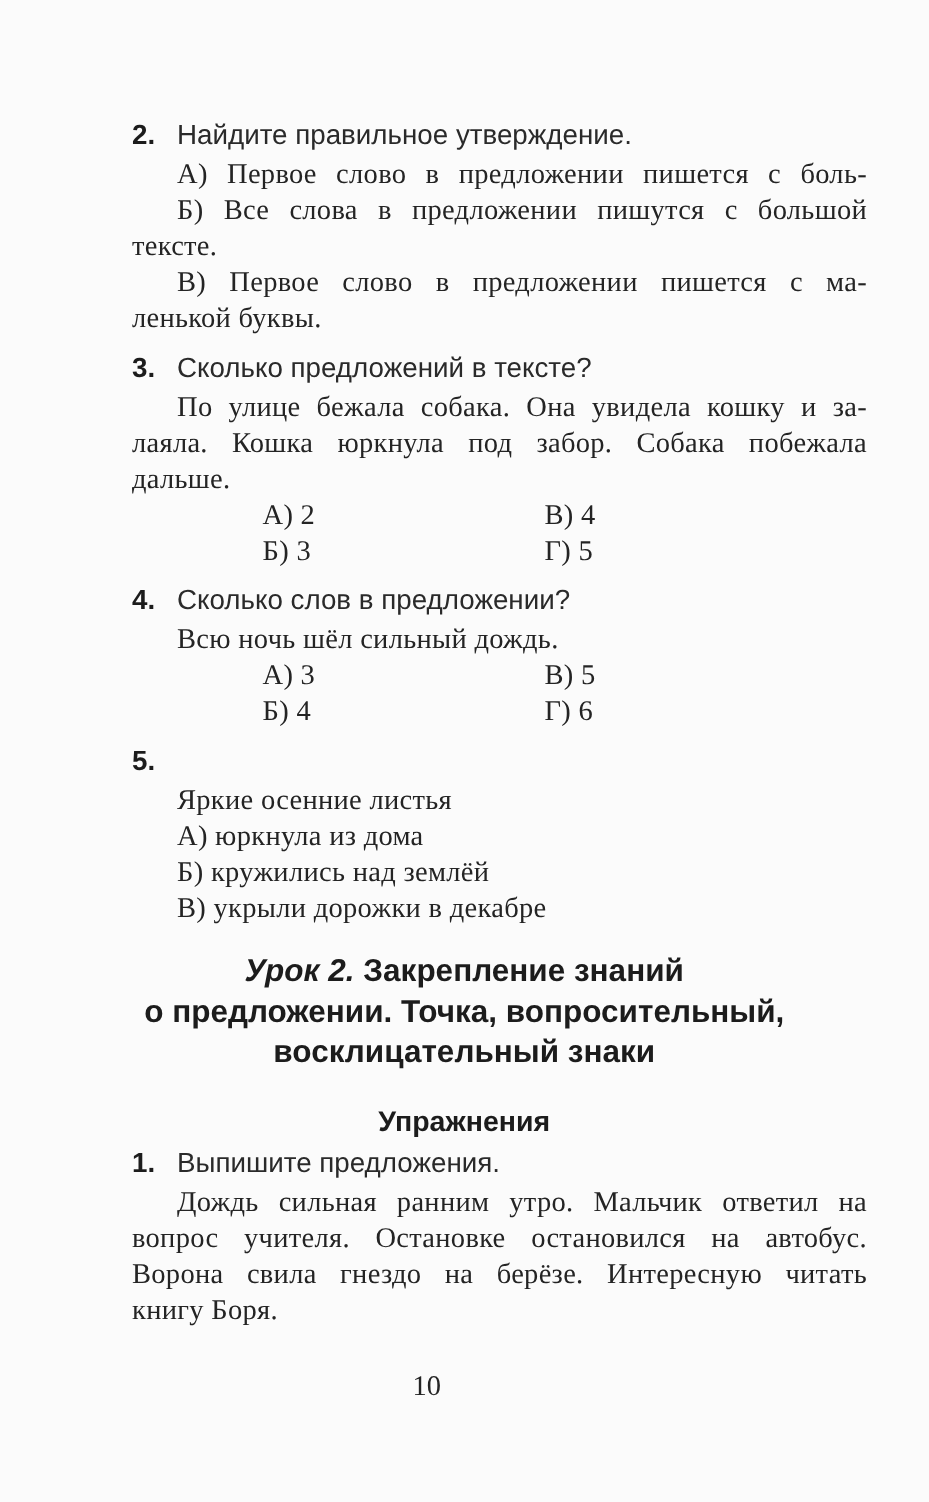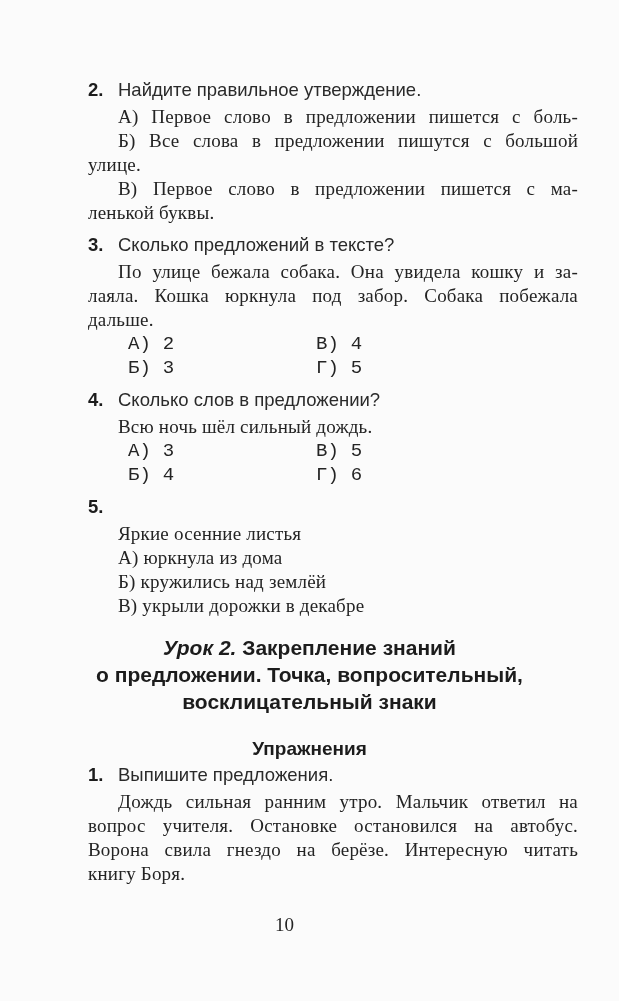--- a/index.html
+++ b/index.html
@@ -39,23 +39,22 @@
   .line {
     line-height: 24px;
     letter-spacing: 0.2px;
   }
   .first { padding-left: 30px; }
   .jf {
     text-align: justify;
     text-align-last: justify;
   }
   .choices {
-    margin-left: 40px;
+    margin-left: 87px;
     display: flex;
-    font-family: Liberation Mono, monospace;
   }
   .choices .col1 { width: 188px; flex: 0 0 188px; }
   .choices div { line-height: 24px; letter-spacing: 0.2px; }
   .centered-block {
     width: 537px;
     margin-left: -47px;
     text-align: center;
   }
   .lesson-heading {
     margin-top: 16px;
@@ -91,21 +90,21 @@
 
 <div class="page">
 
   <div class="exercise">
     <div class="ex-header">
       <span class="ex-num">2.</span>
       <span>Найдите правильное утверждение.</span>
     </div>
     <div class="line first jf">А) Первое слово в предложении пишется с боль-</div>
     <div class="line first jf">Б) Все слова в предложении пишутся с большой</div>
-    <div class="line">улице.</div>
+    <div class="line">тексте.</div>
     <div class="line first jf">В) Первое слово в предложении пишется с ма-</div>
     <div class="line">ленькой буквы.</div>
   </div>
 
   <div class="exercise">
     <div class="ex-header">
       <span class="ex-num">3.</span>
       <span>Сколько предложений в тексте?</span>
     </div>
     <div class="line first jf">По улице бежала собака. Она увидела кошку и за-</div>

